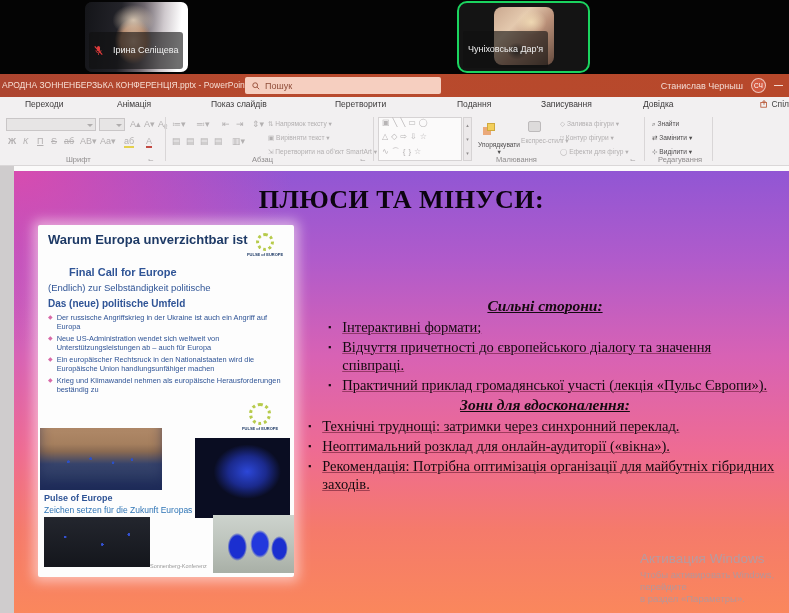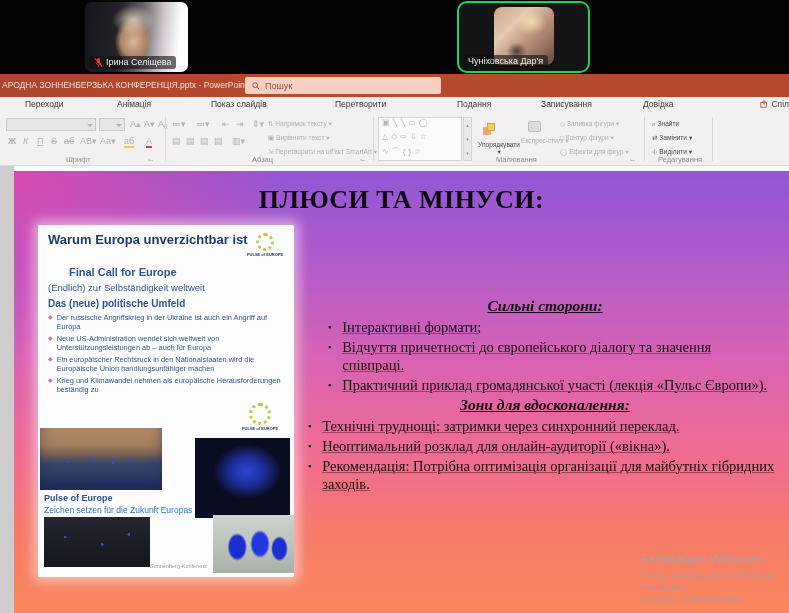--- a/index.html
+++ b/index.html
@@ -7,23 +7,23 @@
               font-family:"Liberation Sans", sans-serif; }
   #app { position:relative; width:789px; height:613px; background:#050505; }
 
   
   .video-strip { position:absolute; left:0; top:0; width:789px; height:74px; background:#040404; }
   .tile { position:absolute; top:2px; height:70px; background:#141414; border-radius:7px; overflow:hidden; }
   .tile.active { border:2px solid #1bd45f; border-radius:10px; }
   .tile-video { position:absolute; inset:0; }
   .tile-avatar { position:absolute; left:50%; top:4px; transform:translateX(-50%);
                  width:56px; height:56px; border-radius:8px; }
-  .tile-label { position:absolute; left:4px; bottom:3px; display:flex; align-items:center; gap:3px;
+  .tile-label { position:absolute; left:4px; bottom:3px; display:flex; align-items:center; gap:10px;
                 background:rgba(15,15,15,0.6); color:#efefef; font-size:9px; line-height:11px;
-                padding:1px 5px; border-radius:3px; white-space:nowrap; }
+                padding:13px 5px; border-radius:3px; white-space:nowrap; }
   .v1 { background:
         radial-gradient(ellipse 30px 22px at 47% 26%, rgba(222,204,182,.9), rgba(0,0,0,0) 70%),
         radial-gradient(ellipse 26px 32px at 47% 56%, #d8b49a 0%, #b08468 48%, rgba(0,0,0,0) 72%),
         linear-gradient(95deg, #141519 0%, #232329 34%, #6e666d 55%, #cfc9cd 74%, #ffffff 90%); }
   .v2 { background:
         radial-gradient(ellipse 11px 22px at 60% 42%, #1d2426 0%, #1d2426 55%, rgba(0,0,0,0) 78%),
         linear-gradient(to bottom, #a9bcbd 0%, #93a8a8 38%, #5a625c 58%, #23261f 80%, #16181a 100%); }
   .v3 { background:
         radial-gradient(ellipse 9px 17px at 33% 52%, #7d7668 0%, rgba(0,0,0,0) 72%),
         radial-gradient(ellipse 9px 17px at 62% 48%, #80755f 0%, rgba(0,0,0,0) 72%),
@@ -172,20 +172,25 @@
     <span class="doc-title">АРОДНА ЗОННЕНБЕРЗЬКА КОНФЕРЕНЦІЯ.pptx - PowerPoint</span>
     <div class="searchbox">
       <span>
         <svg width="8" height="8" viewBox="0 0 10 10">
             <circle cx="4" cy="4" r="3" fill="none" stroke="#9a523c" stroke-width="1.2"></circle>
             <line x1="6.4" y1="6.4" x2="9" y2="9" stroke="#9a523c" stroke-width="1.2"></line>
           </svg>
       </span>
       <span>Пошук</span>
     </div>
+    <div class="tb-right">
+      <span class="tb-user">Станислав Черныш</span>
+      <span class="tb-avatar">СЧ</span>
+      <span class="min-icon"></span>
+    </div>
   </div>
 
   <div class="ribbon-tabs">
     <span class="rtab" style="left:8px">Переходи</span>
     <span class="rtab" style="left:100px">Анімація</span>
     <span class="rtab" style="left:194px">Показ слайдів</span>
     <span class="rtab" style="left:318px">Перетворити</span>
     <span class="rtab" style="left:440px">Подання</span>
     <span class="rtab" style="left:524px">Записування</span>
     <span class="rtab" style="left:626px">Довідка</span>
@@ -265,21 +270,21 @@
   <div class="slide">
     <div class="slide-title">ПЛЮСИ ТА МІНУСИ:</div>
 
     <div class="mini">
       <div class="mini-title">Warum Europa unverzichtbar ist</div>
       <div class="pol-logo" style="left:204px; top:8px; width:46px;">
         <span class="pol-ring" style="width:18px; height:18px;"></span>
         <div>PULSE of EUROPE</div>
       </div>
       <div class="mini-h1">Final Call for Europe</div>
-      <div class="mini-h2">(Endlich) zur Selbständigkeit weltweit</div>
+      <div class="mini-h2">(Endlich) zur Selbständigkeit politische</div>
       <div class="mini-h3">Das (neue) politische Umfeld</div>
       <div class="mini-bullets">
         <div class="mini-li">
             <span class="mk">◆</span>
             <span>Der russische Angriffskrieg in der Ukraine ist auch ein Angriff auf Europa</span>
           </div>
         <div class="mini-li">
             <span class="mk">◆</span>
             <span>Neue US-Administration wendet sich weltweit von Unterstützungsleistungen ab – auch für Europa</span>
           </div>

